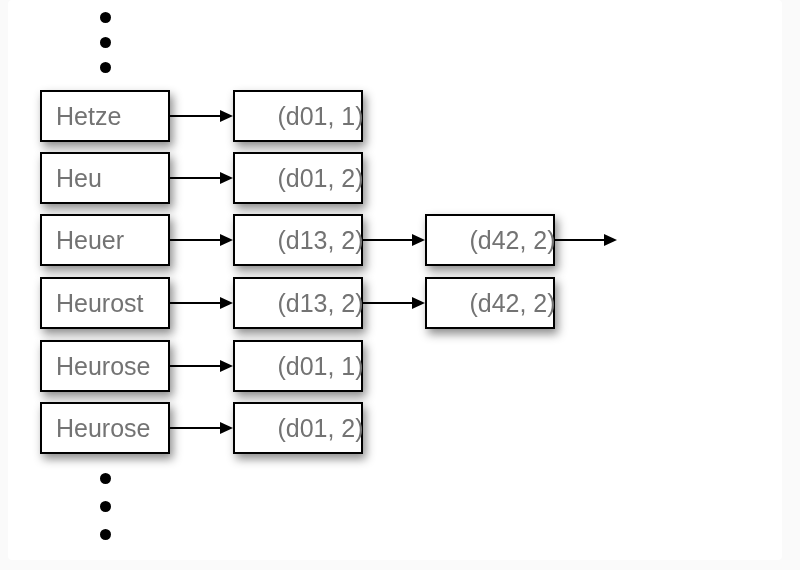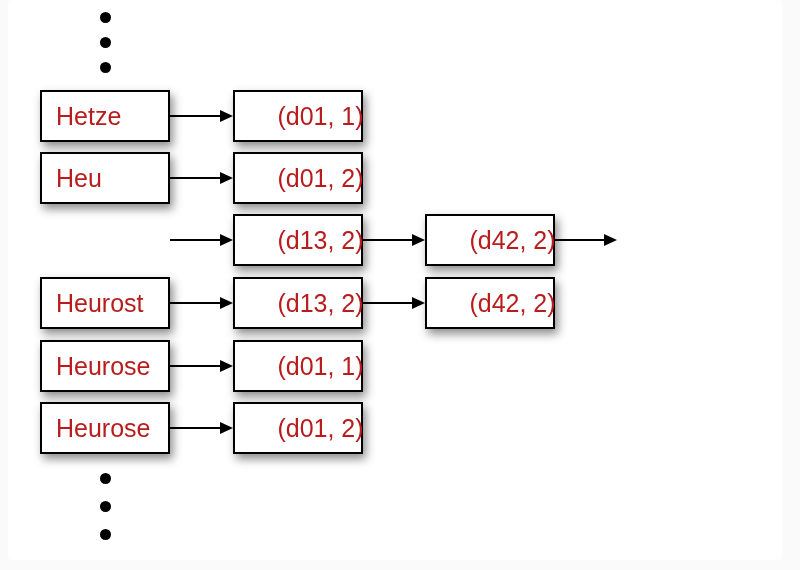--- a/index.html
+++ b/index.html
@@ -9,21 +9,21 @@
     height: 570px;
     background: #fafafa;
     overflow: hidden;
   }
   .stage {
     position: relative;
     width: 800px;
     height: 438px;
     background: #fafafa;
     font-family: "Liberation Sans", sans-serif;
-    color: #b91c1c;
+    color: #737373;
   }
   .panel {
     position: absolute;
     left: 8px;
     top: 0;
     width: 774px;
     height: 560px;
     background: #ffffff;
     border-radius: 4px;
   }
@@ -99,20 +99,21 @@
     </div>
   <div class="box posting" style="left:233px;top:90px">(d01, 1)</div>
 
   <div class="box term" style="left:40px;top:152px">Heu</div>
   <div class="arrow" style="left:170px;top:172px;width:63px">
       <span class="shaft"></span>
       <span class="head"></span>
     </div>
   <div class="box posting" style="left:233px;top:152px">(d01, 2)</div>
 
+  <div class="box term" style="left:40px;top:214px">Heuer</div>
   <div class="arrow" style="left:170px;top:234px;width:63px">
       <span class="shaft"></span>
       <span class="head"></span>
     </div>
   <div class="box posting" style="left:233px;top:214px">(d13, 2)</div>
   <div class="arrow" style="left:363px;top:234px;width:62px">
       <span class="shaft"></span>
       <span class="head"></span>
     </div>
   <div class="box posting" style="left:425px;top:214px">(d42, 2)</div>

